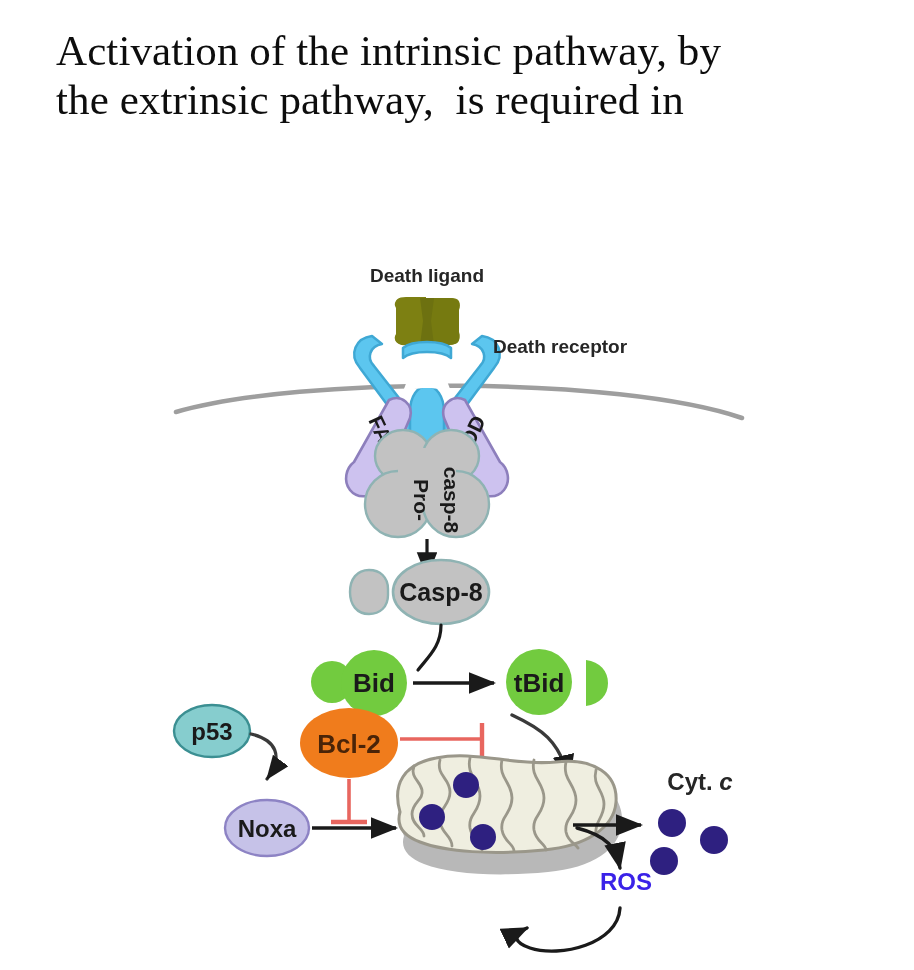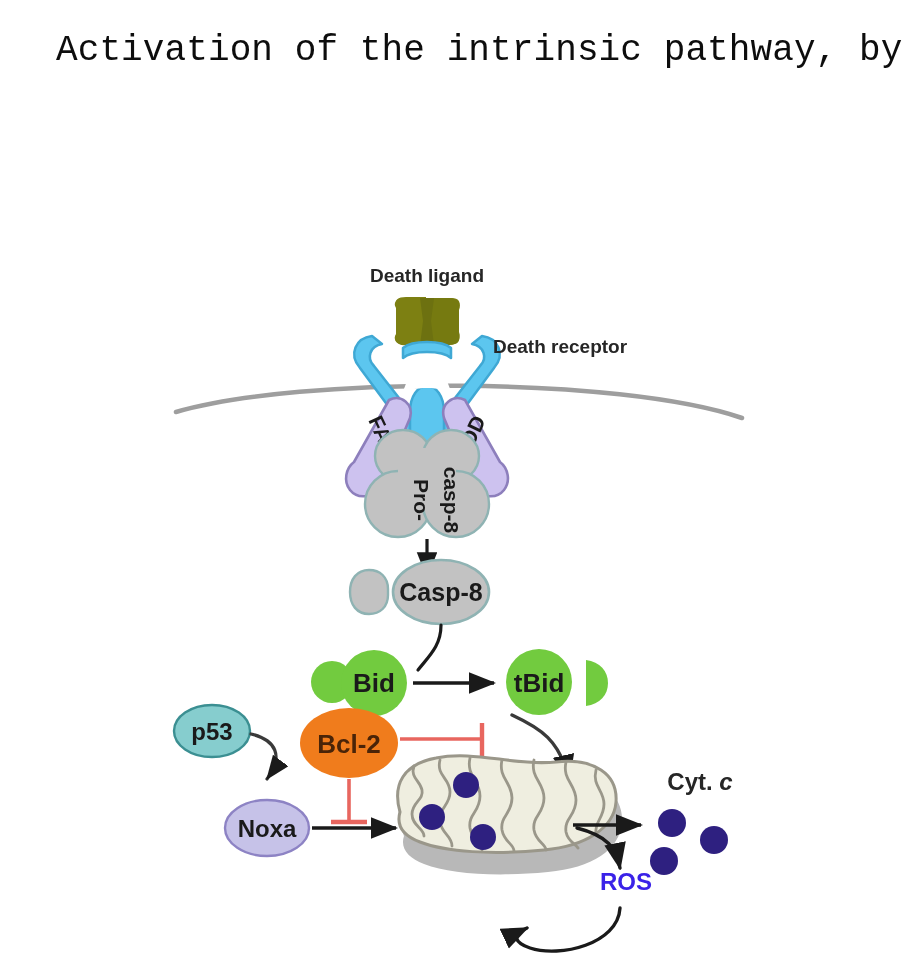--- a/index.html
+++ b/index.html
@@ -17,22 +17,22 @@
   }
 
   
   #title-block {
     position: absolute;
     left: 56px;
     top: 26px;
     width: 740px;
   }
   #title-block .title-line {
-    font-family: Liberation Mono, monospace;
-    font-size: 36px;
+    font-family: Liberation Serif, serif;
+    font-size: 43px;
     line-height: 49px;
     color: #0d0d0d;
     white-space: pre;
     letter-spacing: 0.1px;
   }
 
   
   #figure {
     position: absolute;
     left: 0;
@@ -52,20 +52,21 @@
   .lbl-dark   { fill: #262626; }
   .lbl-brown  { fill: #4a2408; }
   .lbl-ros    { fill: #3a22e8; }
   .lbl-italic { font-style: italic; }
 </style>
 </head>
 <body>
 
 <div id="title-block">
   <div class="title-line">Activation of the intrinsic pathway, by</div>
+  <div class="title-line">the extrinsic pathway,  is required in</div>
 </div>
 
 <div id="figure">
 <svg width="914" height="734" viewBox="0 0 914 734" xmlns="http://www.w3.org/2000/svg">
 
   <defs>
     <marker id="arrowBlack" markerWidth="9" markerHeight="9" refX="7.4" refY="3.2" orient="auto" markerUnits="strokeWidth">
       <path d="M0,0 L8,3.2 L0,6.4 z" fill="#1a1a1a"></path>
     </marker>
     <marker id="arrowBlackSm" markerWidth="9" markerHeight="9" refX="7.2" refY="3" orient="auto" markerUnits="strokeWidth">

